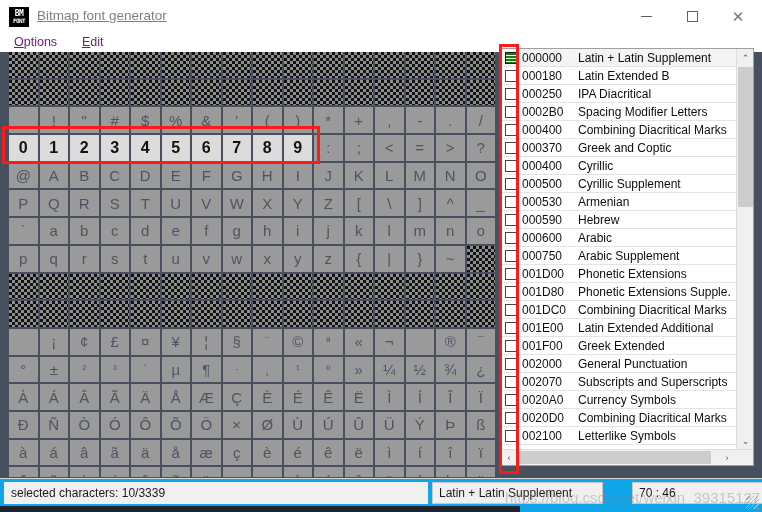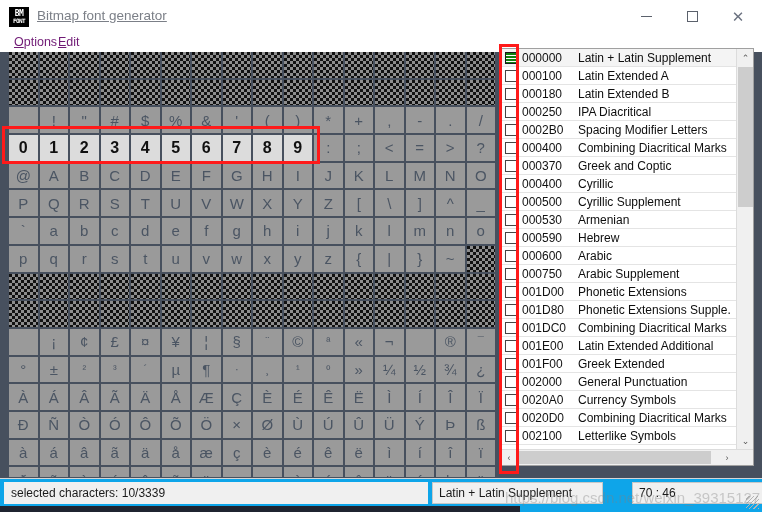--- a/index.html
+++ b/index.html
@@ -59,21 +59,21 @@
     position: absolute; left: 0; top: 33px;
     width: 762px; height: 19px;
     background: #ffffff;
   }
   .menuitem {
     position: absolute; top: 2px;
     font-size: 12.5px; color: #701a75;
   }
   .menuitem u { text-decoration: underline; }
   .mi-options { left: 14px; }
-  .mi-edit { left: 58px; }
+  .mi-edit { left: 82px; }
 
   
   .gridwrap {
     position: absolute; left: 0; top: 52px;
     width: 497px; height: 425px;
     background: #47505e;
     overflow: hidden;
   }
   .grid {
     position: absolute; left: 9px; top: 0;
@@ -544,25 +544,20 @@
 
   <div class="listpanel">
     <div class="listrows" id="blockList">
         <div class="lrow first">
           <div class="lcheck partial"></div>
           <div class="lcode">000000</div>
           <div class="lname">Latin + Latin Supplement</div>
         </div>
         <div class="lrow">
           <div class="lcheck"></div>
-          <div class="lcode">000100</div>
-          <div class="lname">Latin Extended A</div>
-        </div>
-        <div class="lrow">
-          <div class="lcheck"></div>
           <div class="lcode">000180</div>
           <div class="lname">Latin Extended B</div>
         </div>
         <div class="lrow">
           <div class="lcheck"></div>
           <div class="lcode">000250</div>
           <div class="lname">IPA Diacritical</div>
         </div>
         <div class="lrow">
           <div class="lcheck"></div>
@@ -631,20 +626,25 @@
         </div>
         <div class="lrow">
           <div class="lcheck"></div>
           <div class="lcode">001F00</div>
           <div class="lname">Greek Extended</div>
         </div>
         <div class="lrow">
           <div class="lcheck"></div>
           <div class="lcode">002000</div>
           <div class="lname">General Punctuation</div>
+        </div>
+        <div class="lrow">
+          <div class="lcheck"></div>
+          <div class="lcode">002070</div>
+          <div class="lname">Subscripts and Superscripts</div>
         </div>
         <div class="lrow">
           <div class="lcheck"></div>
           <div class="lcode">0020A0</div>
           <div class="lname">Currency Symbols</div>
         </div>
         <div class="lrow">
           <div class="lcheck"></div>
           <div class="lcode">0020D0</div>
           <div class="lname">Combining Diacritical Marks</div>

